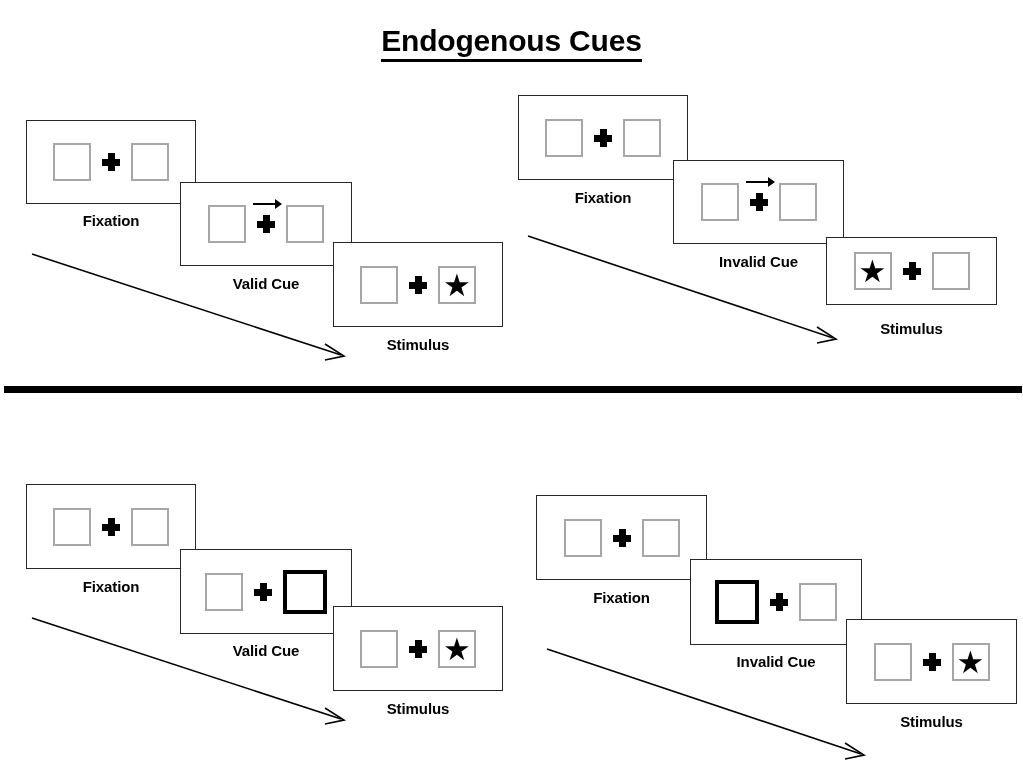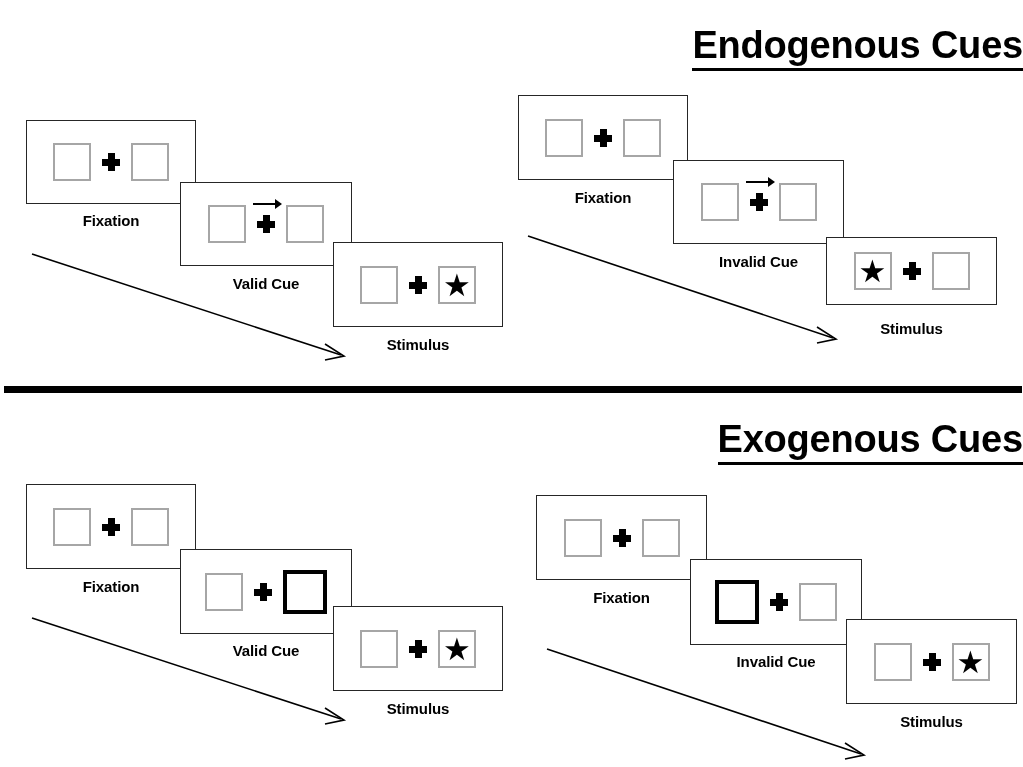--- a/index.html
+++ b/index.html
@@ -9,22 +9,22 @@
     font-family:"Liberation Sans", sans-serif;
     color:#000000;
     overflow:hidden;
     position:relative;
   }
   #stage{position:relative;width:1023px;height:767px;}
 
   .section-title{
     position:absolute;
     left:0;width:1023px;
-    text-align:right;
-    font-size:38px;
+    text-align:center;
+    font-size:30px;
     font-weight:bold;
     letter-spacing:-0.2px;
   }
   .section-title span{
     display:inline-block;
     border-bottom:3px solid #000;
     padding-bottom:1px;
   }
 
   .divider{
@@ -207,23 +207,20 @@
   </div>
   <div class="panel-label" style="left:826px;top:320px;width:171px;">Stimulus</div>
 
   <svg class="flow-arrow" style="left:524px;top:228px;width:330px;height:120px;" viewBox="0 0 330 120">
     <line x1="4" y1="8" x2="309" y2="110" stroke="#000" stroke-width="1.6"></line>
     <polyline points="293,99 312,111 293,115" fill="none" stroke="#000" stroke-width="1.6"></polyline>
   </svg>
 
   <div class="divider" style="left:4px;top:386px;width:1018px;height:7px;"></div>
 
-  <div class="section-title" style="top:418px;">
-    <span>Exogenous Cues</span>
-  </div>
 
   <div class="panel" style="left:26px;top:484px;width:170px;height:85px;">
     <div class="panel-inner">
       <div class="box thin" style="width:38px;height:38px;"></div>
       <div class="plus" style="width:18px;height:18px;margin:0 11px;">
         <div class="bar-h" style="left:0;top:6px;width:18px;height:7px;"></div>
         <div class="bar-v" style="left:6px;top:0;width:7px;height:18px;"></div>
       </div>
       <div class="box thin" style="width:38px;height:38px;"></div>
     </div>

